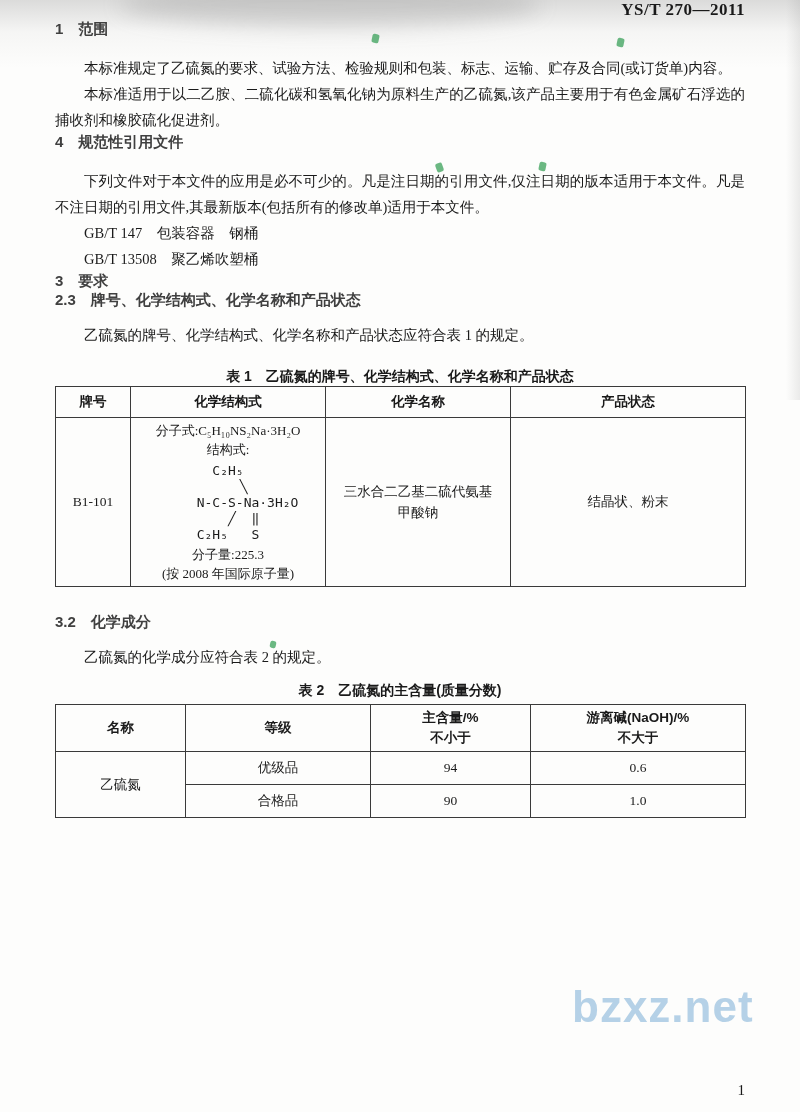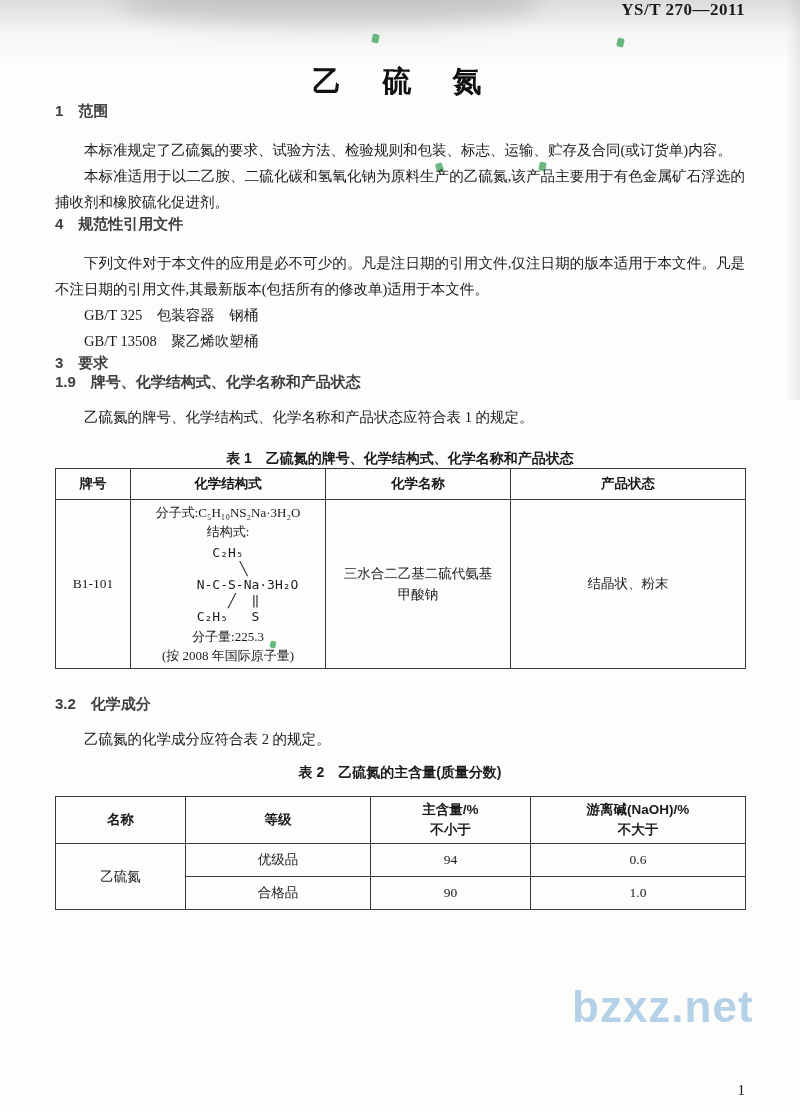--- a/index.html
+++ b/index.html
@@ -57,34 +57,33 @@
   <div class="speck" style="left:372px;top:34px;"></div>
   <div class="speck" style="left:617px;top:38px;"></div>
   <div class="speck" style="left:436px;top:163px;transform:rotate(-20deg);"></div>
   <div class="speck" style="left:539px;top:162px;"></div>
   <div class="speck" style="left:270px;top:641px;width:6px;height:7px;"></div>
 
   <div class="content">
 
     <div class="doc-number">YS/T 270—2011</div>
 
-    <h1 class="title">乙　硫　氮</h1>
 
     <h2 class="sec sec1">1　范围</h2>
     <p class="body first">本标准规定了乙硫氮的要求、试验方法、检验规则和包装、标志、运输、贮存及合同(或订货单)内容。</p>
     <p class="body">本标准适用于以二乙胺、二硫化碳和氢氧化钠为原料生产的乙硫氮,该产品主要用于有色金属矿石浮选的捕收剂和橡胶硫化促进剂。</p>
 
     <h2 class="sec sec2">4　规范性引用文件</h2>
     <p class="body first">下列文件对于本文件的应用是必不可少的。凡是注日期的引用文件,仅注日期的版本适用于本文件。凡是不注日期的引用文件,其最新版本(包括所有的修改单)适用于本文件。</p>
-    <p class="ref">GB/T 325　包装容器　钢桶</p>
+    <p class="ref">GB/T 147　包装容器　钢桶</p>
     <p class="ref">GB/T 13508　聚乙烯吹塑桶</p>
 
     <h2 class="sec sec3">3　要求</h2>
 
-    <h2 class="sec sub">1.9　牌号、化学结构式、化学名称和产品状态</h2>
+    <h2 class="sec sub">2.3　牌号、化学结构式、化学名称和产品状态</h2>
     <p class="body" style="margin-top:12px;">乙硫氮的牌号、化学结构式、化学名称和产品状态应符合表 1 的规定。</p>
 
     <div class="tbl-caption">表 1　乙硫氮的牌号、化学结构式、化学名称和产品状态</div>
 
     <table class="tbl">
       <colgroup>
         <col style="width:75px">
           <col style="width:195px">
           <col style="width:185px">
           <col style="width:235px">
@@ -118,21 +117,21 @@
           <td>结晶状、粉末</td>
         </tr>
       </tbody>
     </table>
 
     <h2 class="sec sub" style="margin-top:26px;">3.2　化学成分</h2>
     <p class="body" style="margin-top:12px;">乙硫氮的化学成分应符合表 2 的规定。</p>
 
     <div class="tbl-caption" style="margin-top:12px;">表 2　乙硫氮的主含量(质量分数)</div>
 
-    <table class="tbl" style="margin-top:14px;">
+    <table class="tbl" style="margin-top:4px;">
       <colgroup>
         <col style="width:130px">
           <col style="width:185px">
           <col style="width:160px">
           <col style="width:215px">
       </colgroup>
       <thead>
         <tr>
           <th>名称</th>
           <th>等级</th>

